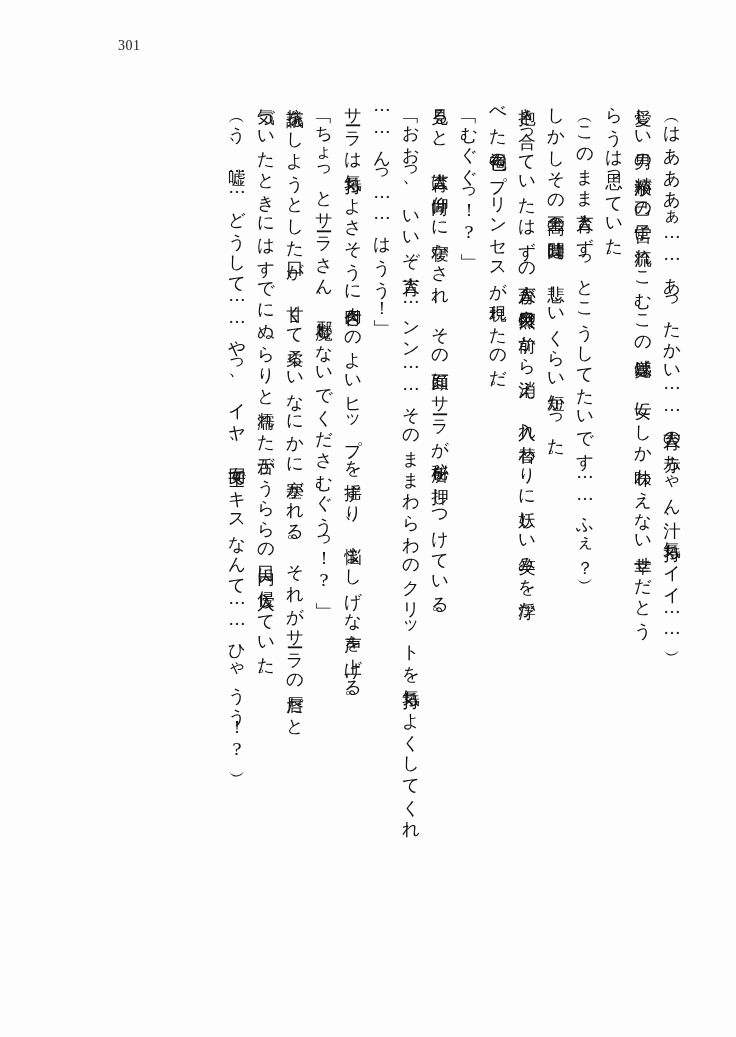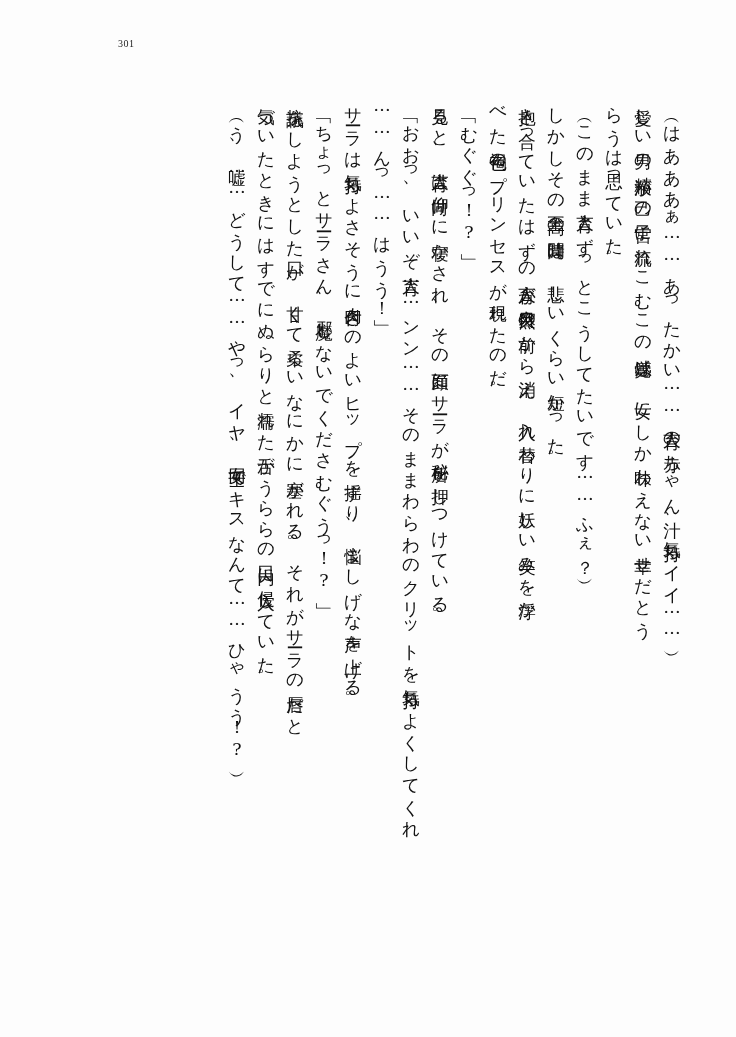--- a/index.html
+++ b/index.html
@@ -13,21 +13,21 @@
     height: 1037px;
     background: #fdfdfd;
     overflow: hidden;
     font-family: "Liberation Serif", "DejaVu Serif", serif;
     color: #1a1a1a;
   }
   .page-number {
     position: absolute;
     top: 38px;
     left: 118px;
-    font-size: 10px;
+    font-size: 14px;
     font-family: "Liberation Serif", "DejaVu Serif", serif;
     color: #222;
     letter-spacing: 0.5px;
   }
   .text-body {
     position: absolute;
     top: 95px;
     left: 60px;
     width: 620px;
     height: 790px;

